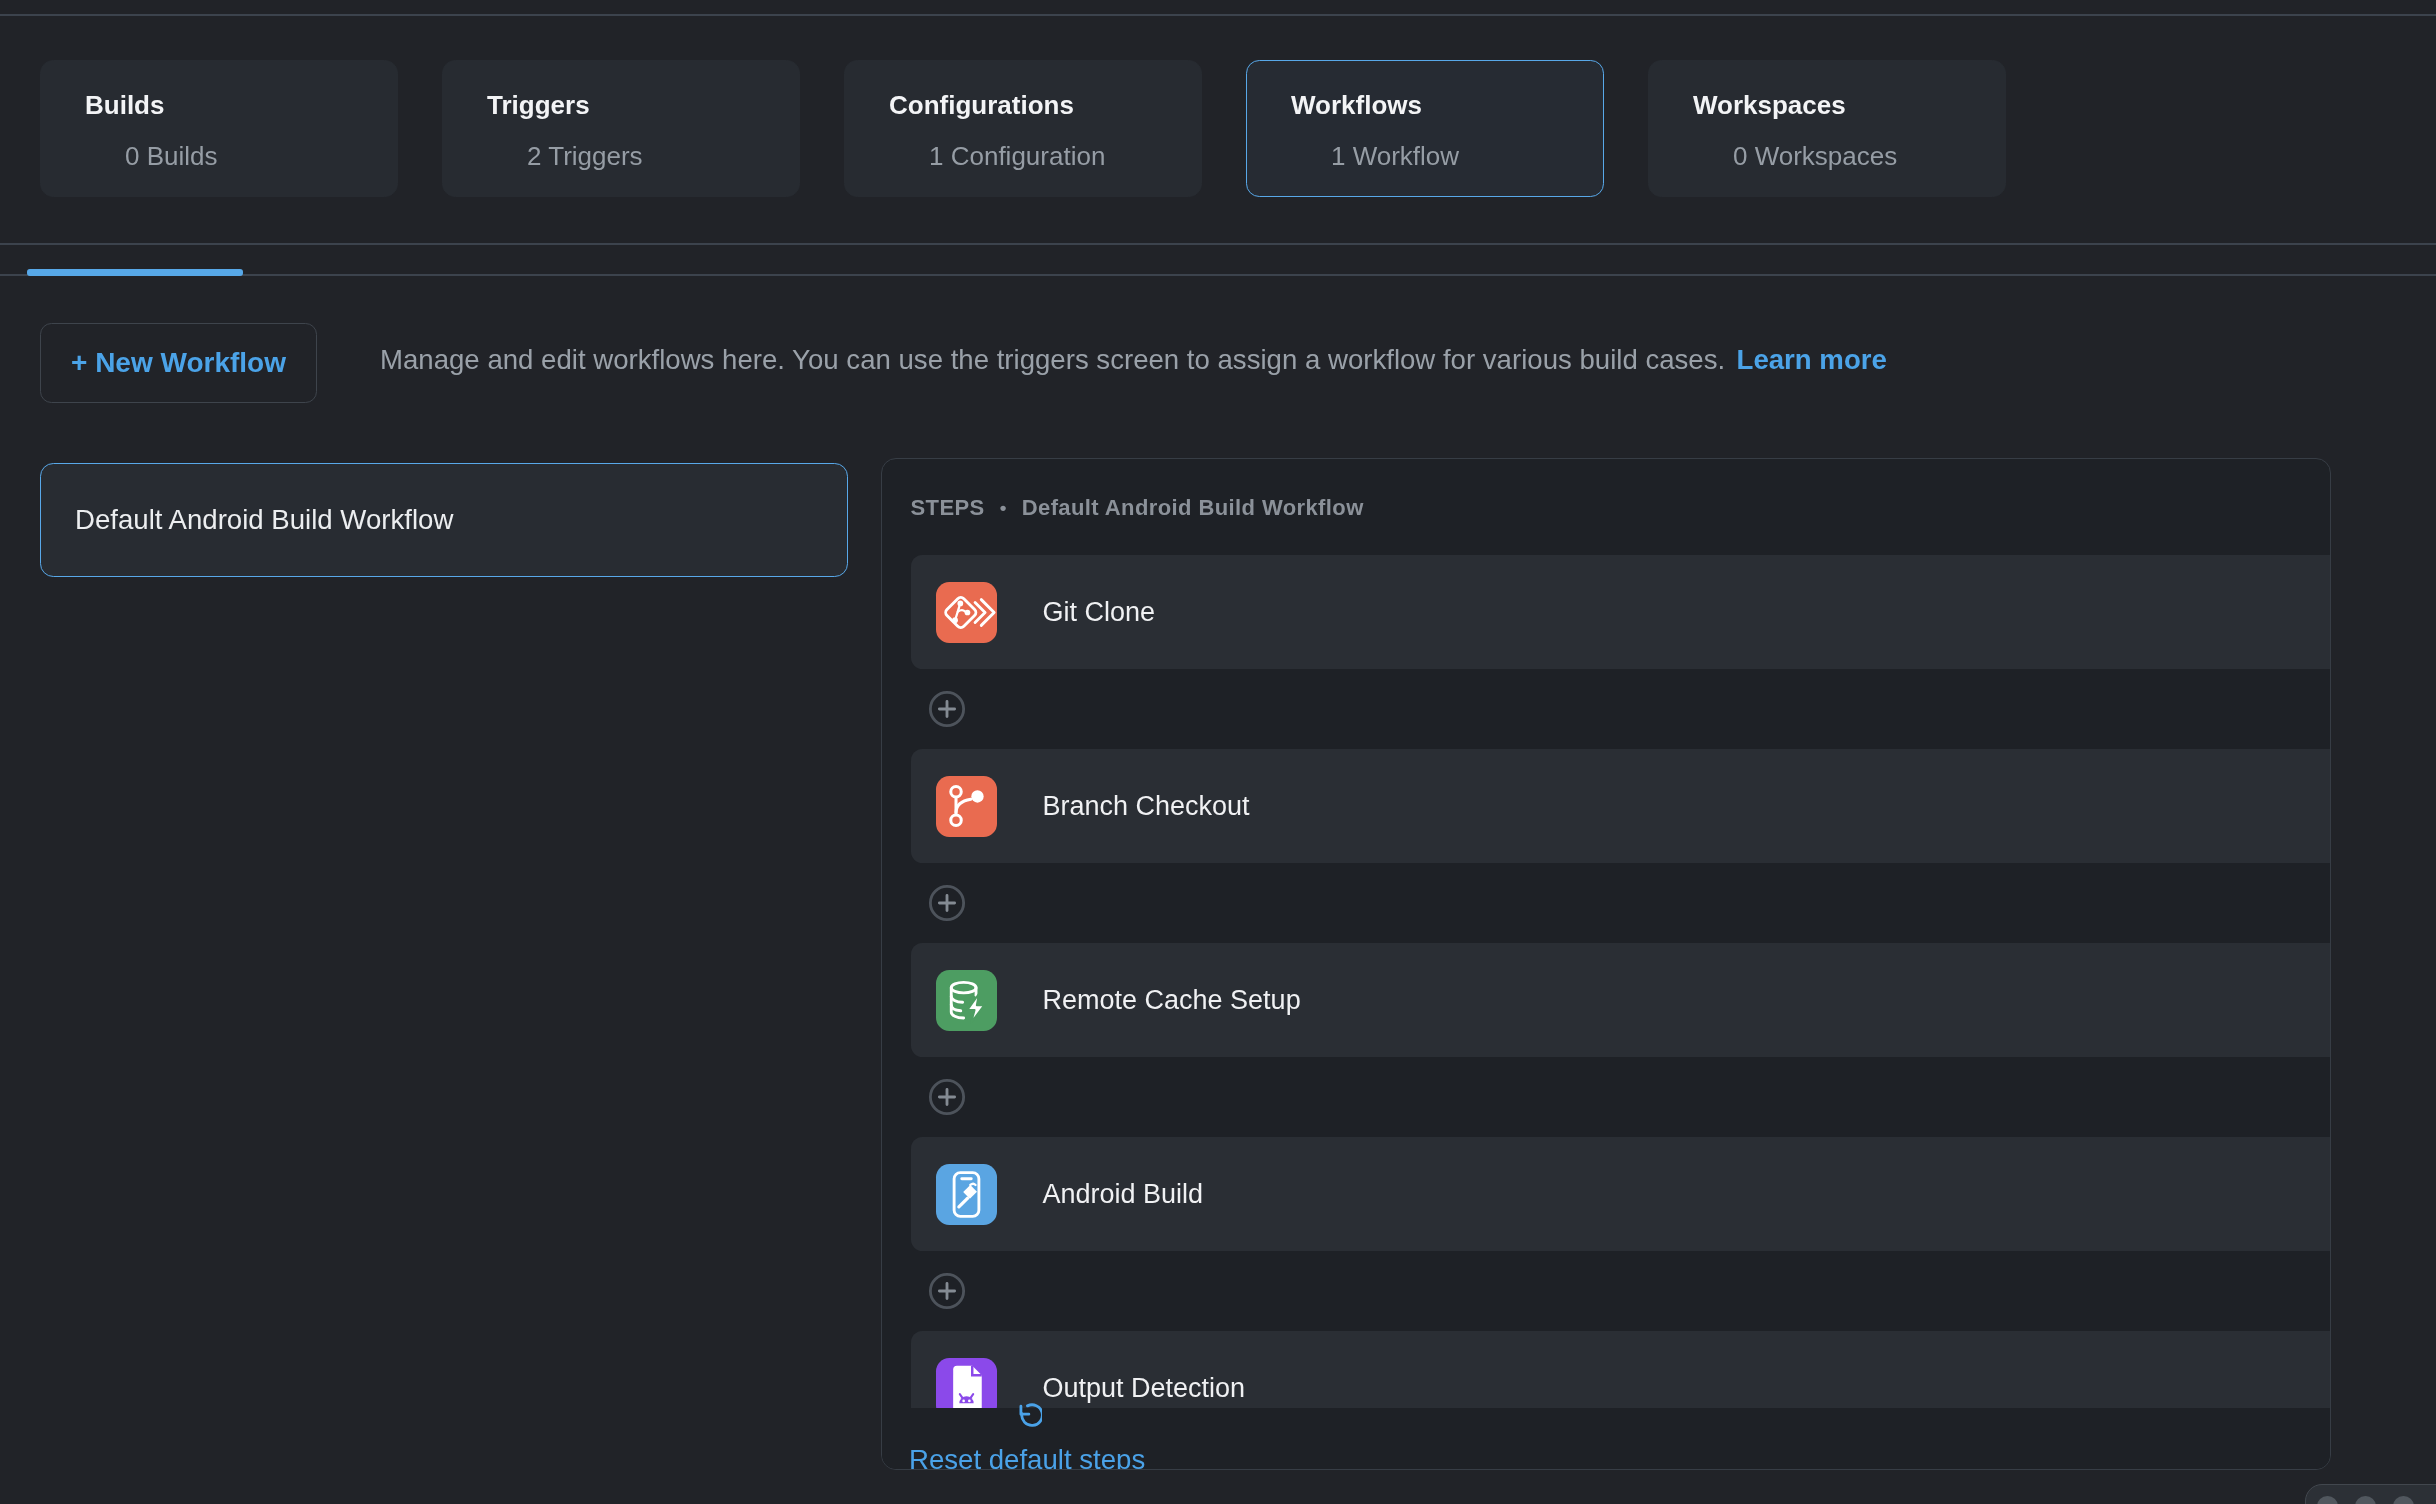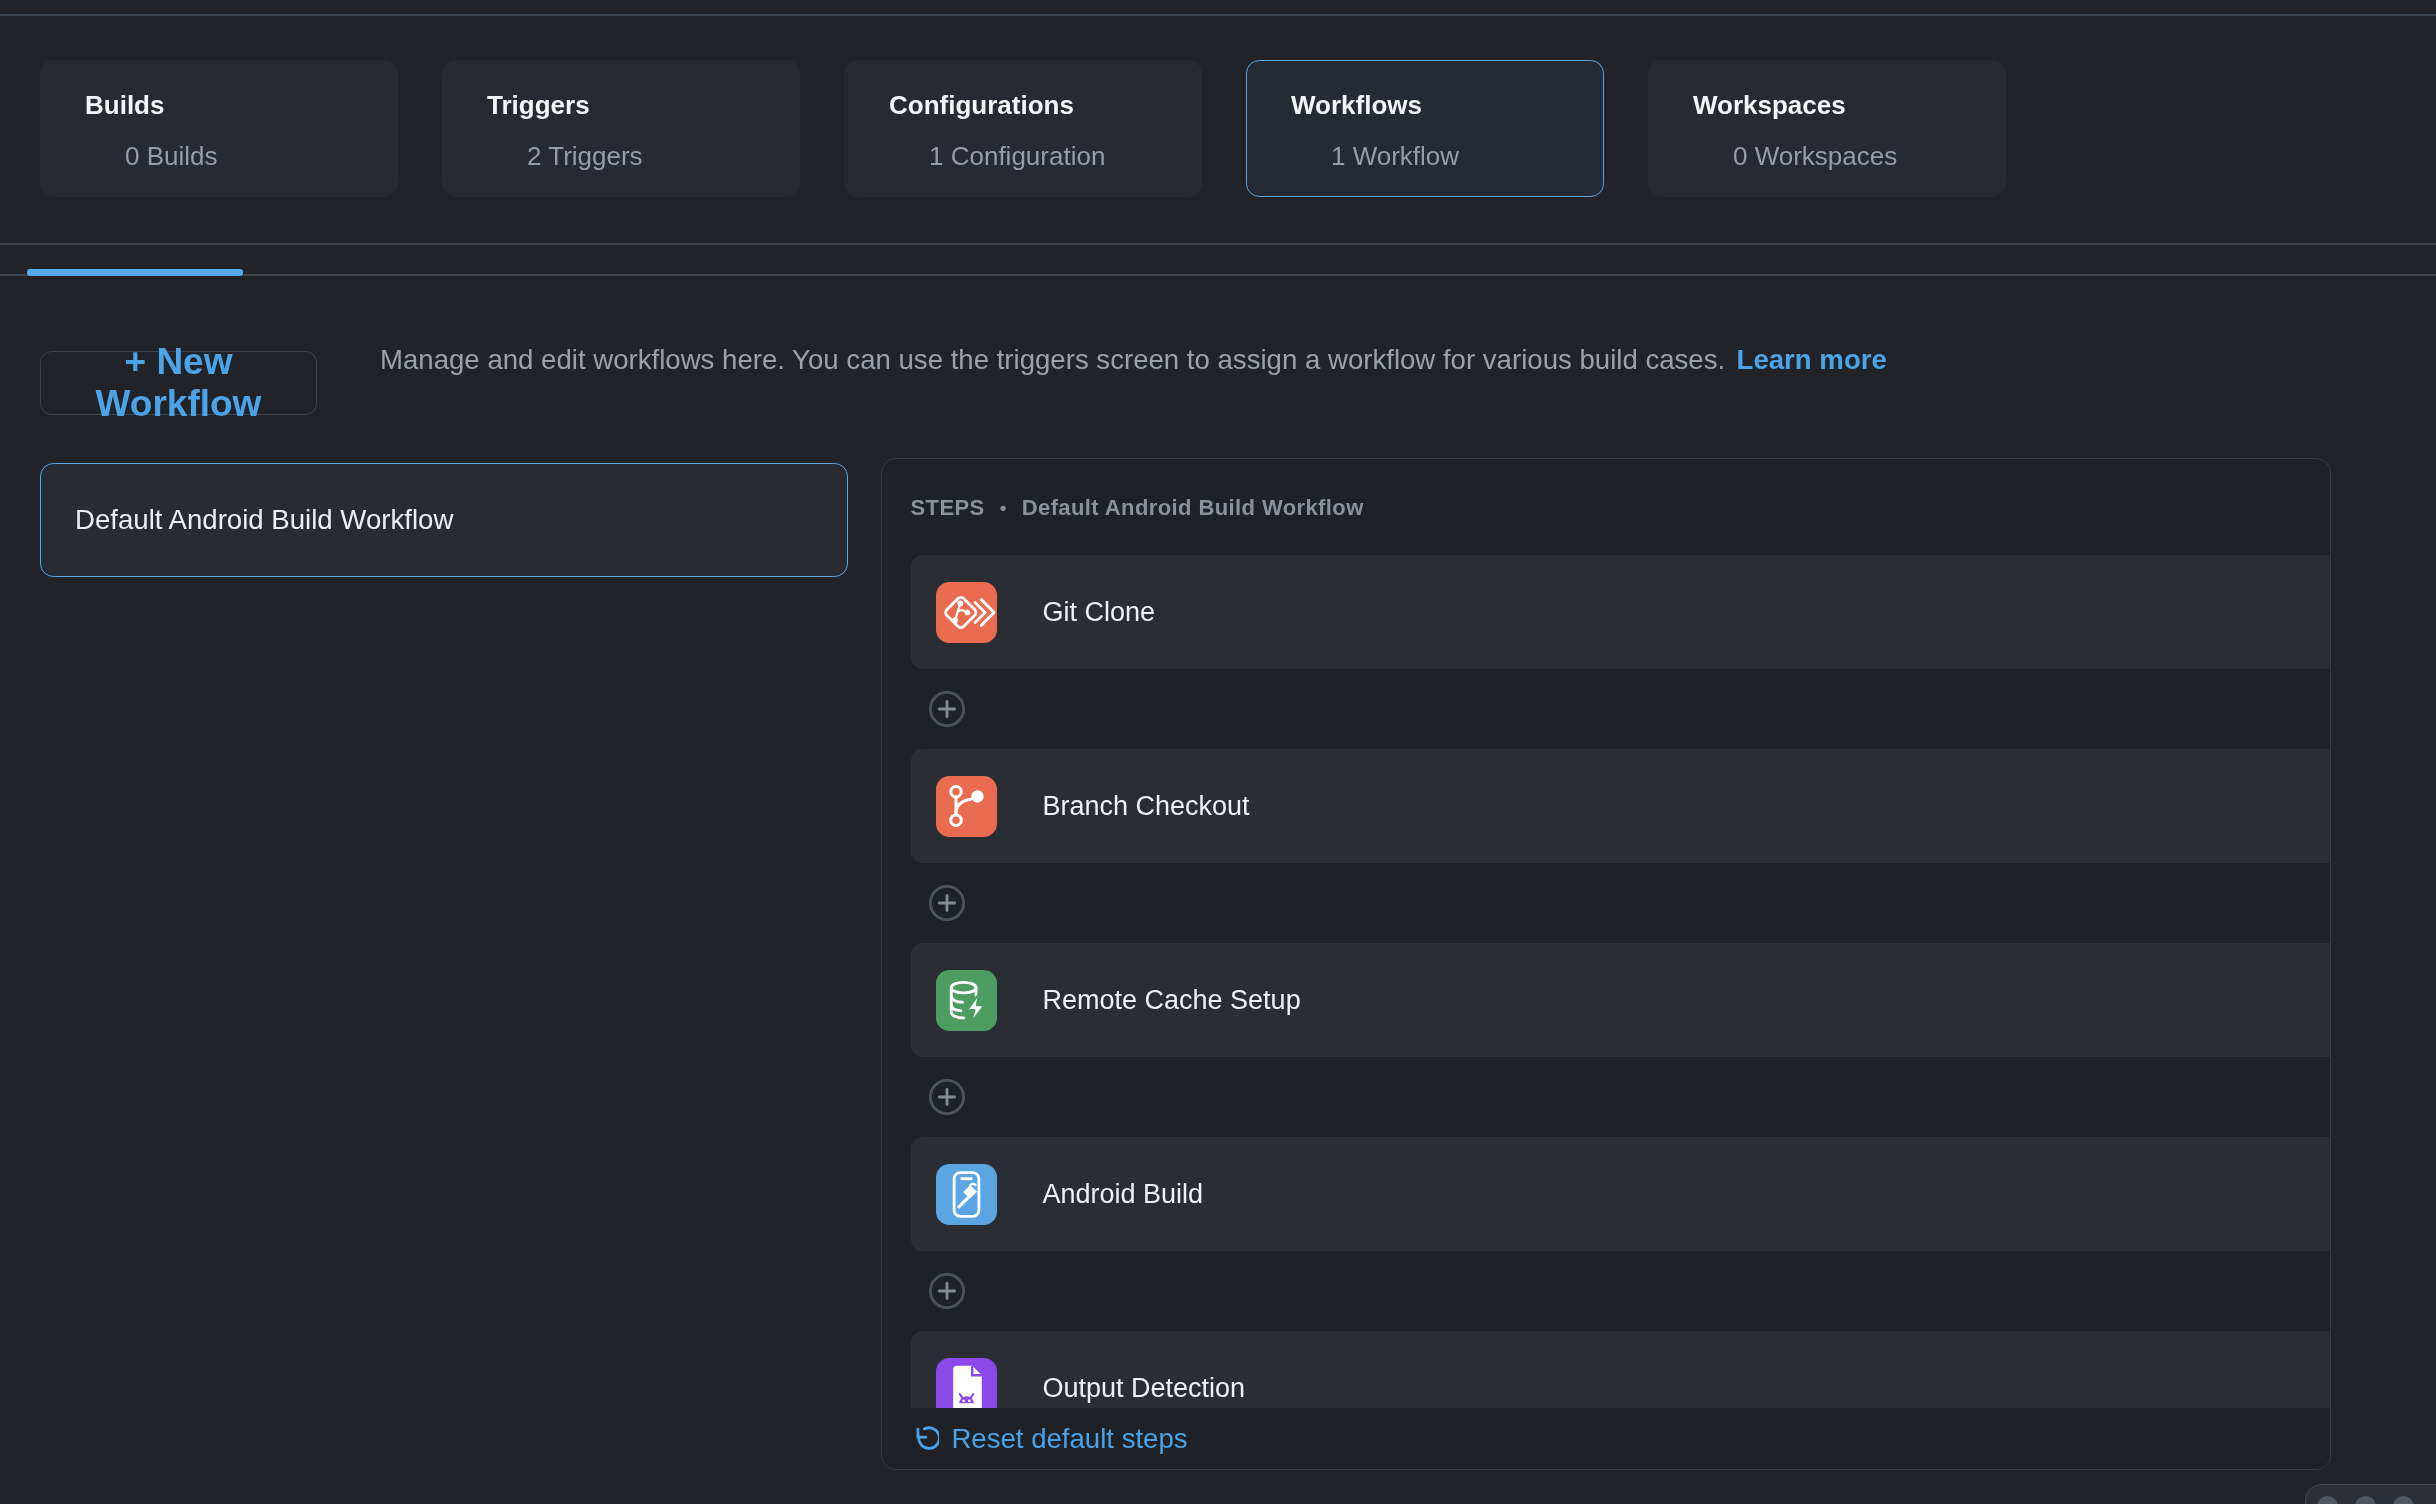--- a/index.html
+++ b/index.html
@@ -20,24 +20,24 @@
     width:358px; height:137px; box-sizing:border-box; cursor:pointer;
     background:#272b31; border:1.9px solid #272b31; border-radius:13.3px;
     padding:28.5px 0 0 44px;
   }
   .tab-card.selected { background:#262b33; border-color:#58a8e9; }
   .tab-card .tc-title { font-size:26px; font-weight:bold; color:#f3f4f6; }
   .tab-card .tc-count { margin-top:20px; font-size:26px; color:#969da5;margin-left:40px; }
 
   
   .new-workflow-btn {
-    position:absolute; left:40px; top:323px; width:277px; height:64px; box-sizing:border-box;
+    position:absolute; left:40px; top:323px; width:277px; height:80px; box-sizing:border-box;
     border:1.9px solid #3e444c; border-radius:11.4px; background:transparent; cursor:pointer;
     display:flex; align-items:center; justify-content:center;
-    color:#4ba3e8; font-size:37px; font-weight:bold; font-family:inherit;margin-top:28px;
+    color:#4ba3e8; font-size:28px; font-weight:bold; font-family:inherit;
   }
   .description {
     position:absolute; left:380px; top:323px; height:73px;
     display:flex; align-items:center; font-size:27.6px; color:#9aa1a9; white-space:pre;
   }
   .learn-more { color:#4ba3e8; font-weight:bold; cursor:pointer; margin-left:11.4px;text-align:center; }
 
   
   .workflow-item {
     position:absolute; left:40px; top:463px; width:808px; height:114px; box-sizing:border-box;
@@ -74,21 +74,21 @@
   .add-row { height:80px; display:flex; align-items:center; padding-left:17px; }
   .plus-btn { width:38px; height:38px; cursor:pointer; background:none; border:none; padding:0; }
 
   .steps-footer {
     position:absolute; left:0; right:0; bottom:0; height:61px;
     background:#1e2126; display:flex; align-items:center; padding-left:27px;
     border-radius:0 0 13.3px 13.3px;
   }
   .reset-link {
     display:flex; align-items:center; gap:12.4px; cursor:pointer;
-    color:#4aa2e8; font-size:27.6px;
+    color:#4aa2e8; font-size:27.6px;flex-direction:column;
   }
 
   
   .mini-toolbar {
     position:absolute; left:2305px; top:1484px; width:181px; height:57px; box-sizing:border-box;
     background:#2c3036; border:1.9px solid #42474e; border-radius:17px;
     display:flex; gap:17px; padding:11.4px 0 0 11.4px;
   }
   .mini-dot { width:21px; height:21px; border-radius:50%; background:#51575e; cursor:pointer; }
 </style>

